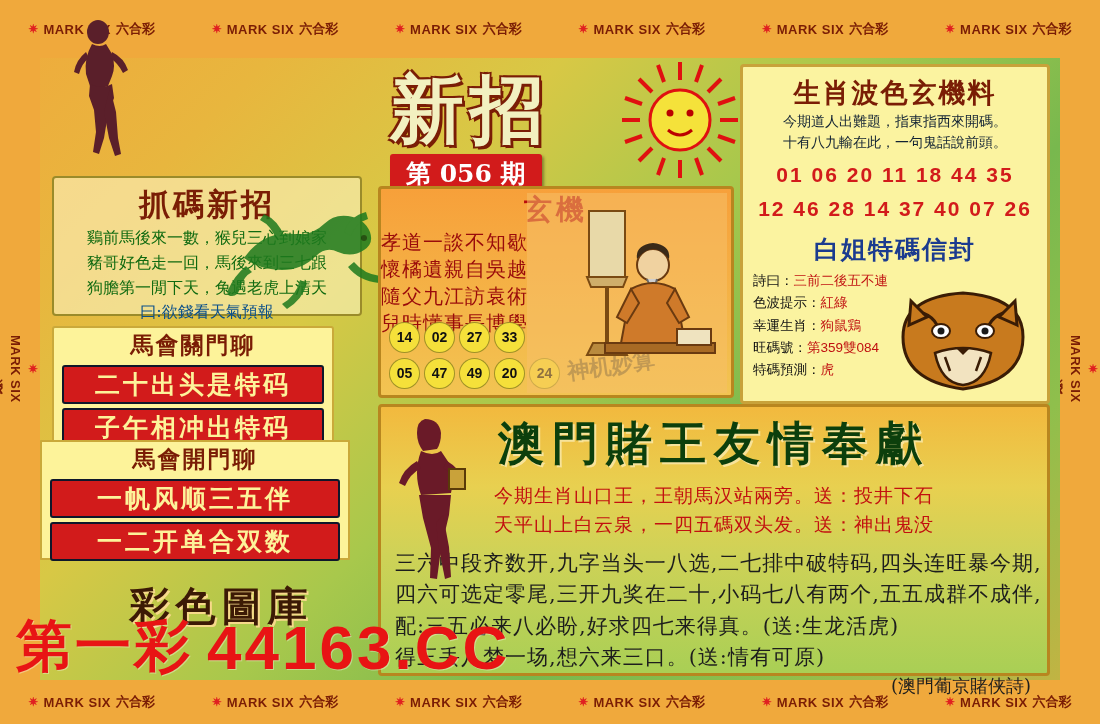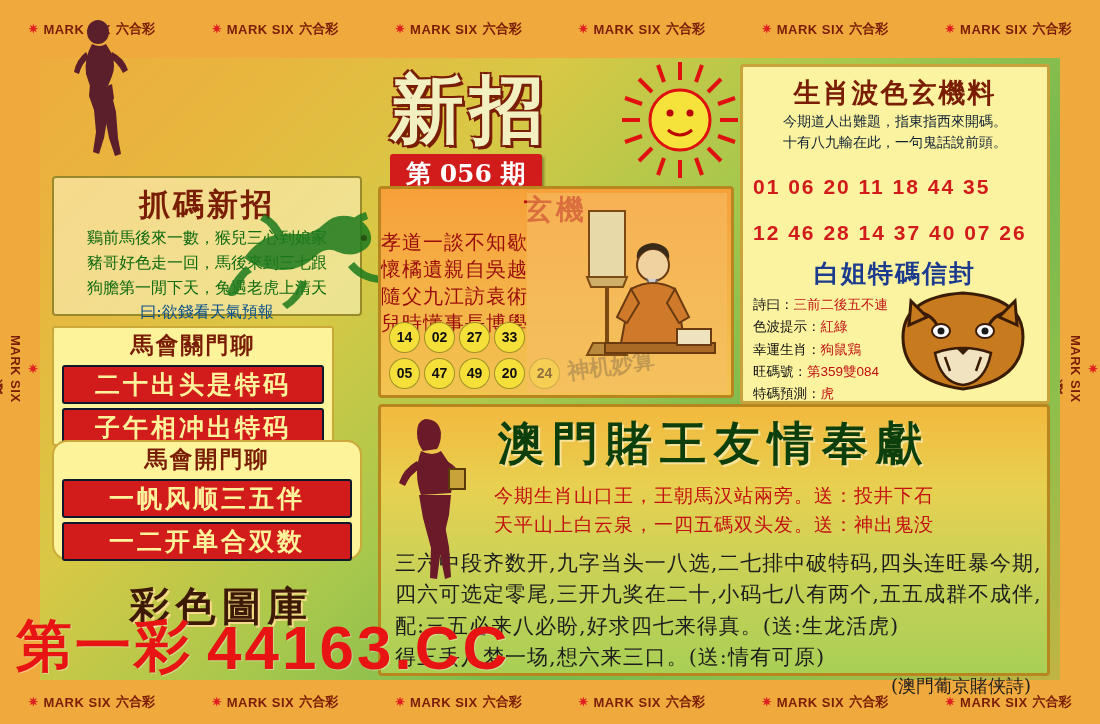--- a/index.html
+++ b/index.html
@@ -69,22 +69,22 @@
     left:740px;top:64px;width:310px;height:340px;
     background:#fbf3a0;border:3px solid #c8a23a;border-radius:4px;
     padding:8px 10px;
   }
   #tr-title{
     text-align:center;font-family:"DejaVu Serif",serif;font-weight:bold;
     font-size:27px;color:#7a1d05;letter-spacing:2px;
   }
   .tr-line{font-size:14px;color:#123;line-height:1.5;text-align:center;}
   .tr-nums{
-    color:#d21b1b;font-weight:bold;
-    font-size:21px;letter-spacing:2px;margin-top:22px;font-family:"Liberation Sans",sans-serif;
+    text-align:center;color:#d21b1b;font-weight:bold;
+    font-size:21px;letter-spacing:2px;margin-top:10px;font-family:"Liberation Sans",sans-serif;
   }
   #tr-sub{
     margin-top:12px;text-align:center;font-family:"DejaVu Serif",serif;
     font-weight:bold;font-size:25px;color:#1b3b8f;letter-spacing:2px;
   }
   .tr-kv{font-size:13.5px;color:#111;line-height:1.65;}
   .kv-red{color:#c01010;}
   #tiger{position:absolute;right:4px;bottom:4px;width:160px;height:120px;}
 
   
@@ -96,21 +96,21 @@
   #left-top h2{
     margin:0;text-align:center;font-family:"DejaVu Serif",serif;
     font-size:31px;color:#7a1d05;letter-spacing:3px;font-weight:bold;
   }
   .lt-line{font-size:16px;color:#106a10;line-height:1.55;text-align:center;font-family:"DejaVu Serif",serif;}
   .lt-last{color:#0a4f8a;}
   #lizard{position:absolute;left:170px;top:10px;width:190px;height:130px;opacity:.95;}
 
   
   #mh1{left:52px;top:326px;width:282px;height:120px;background:#fdf39a;border:2px solid #caa93a;border-radius:3px;}
-  #mh2{left:52px;top:440px;width:310px;height:120px;background:#fdf39a;border:2px solid #caa93a;border-radius:15px;}
+  #mh2{left:40px;top:440px;width:310px;height:120px;background:#fdf39a;border:2px solid #caa93a;border-radius:1px;}
   .mh-title{
     text-align:center;font-family:"DejaVu Serif",serif;font-weight:bold;
     font-size:23px;color:#7a1d05;letter-spacing:2px;padding-top:2px;
   }
   .red-bar{
     margin:4px 8px;background:#d21b1b;border:2px solid #0f172a;border-radius:3px;
     text-align:center;color:#fdf39a;font-family:"DejaVu Serif",serif;
     font-weight:bold;font-size:25px;letter-spacing:3px;padding:1px 0;
   }
 

